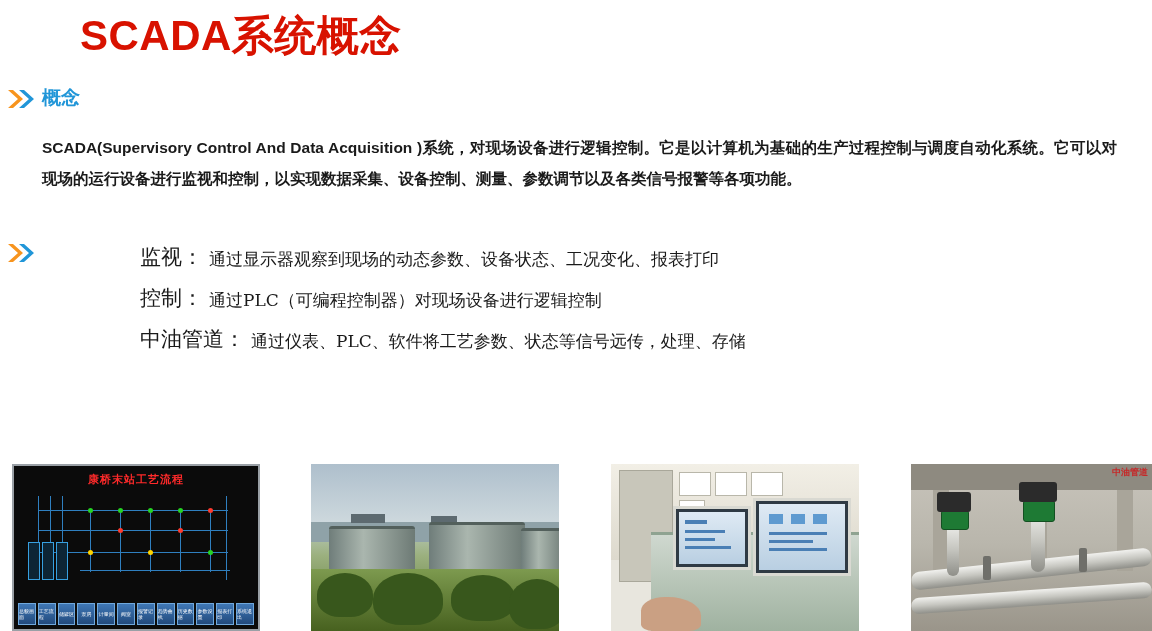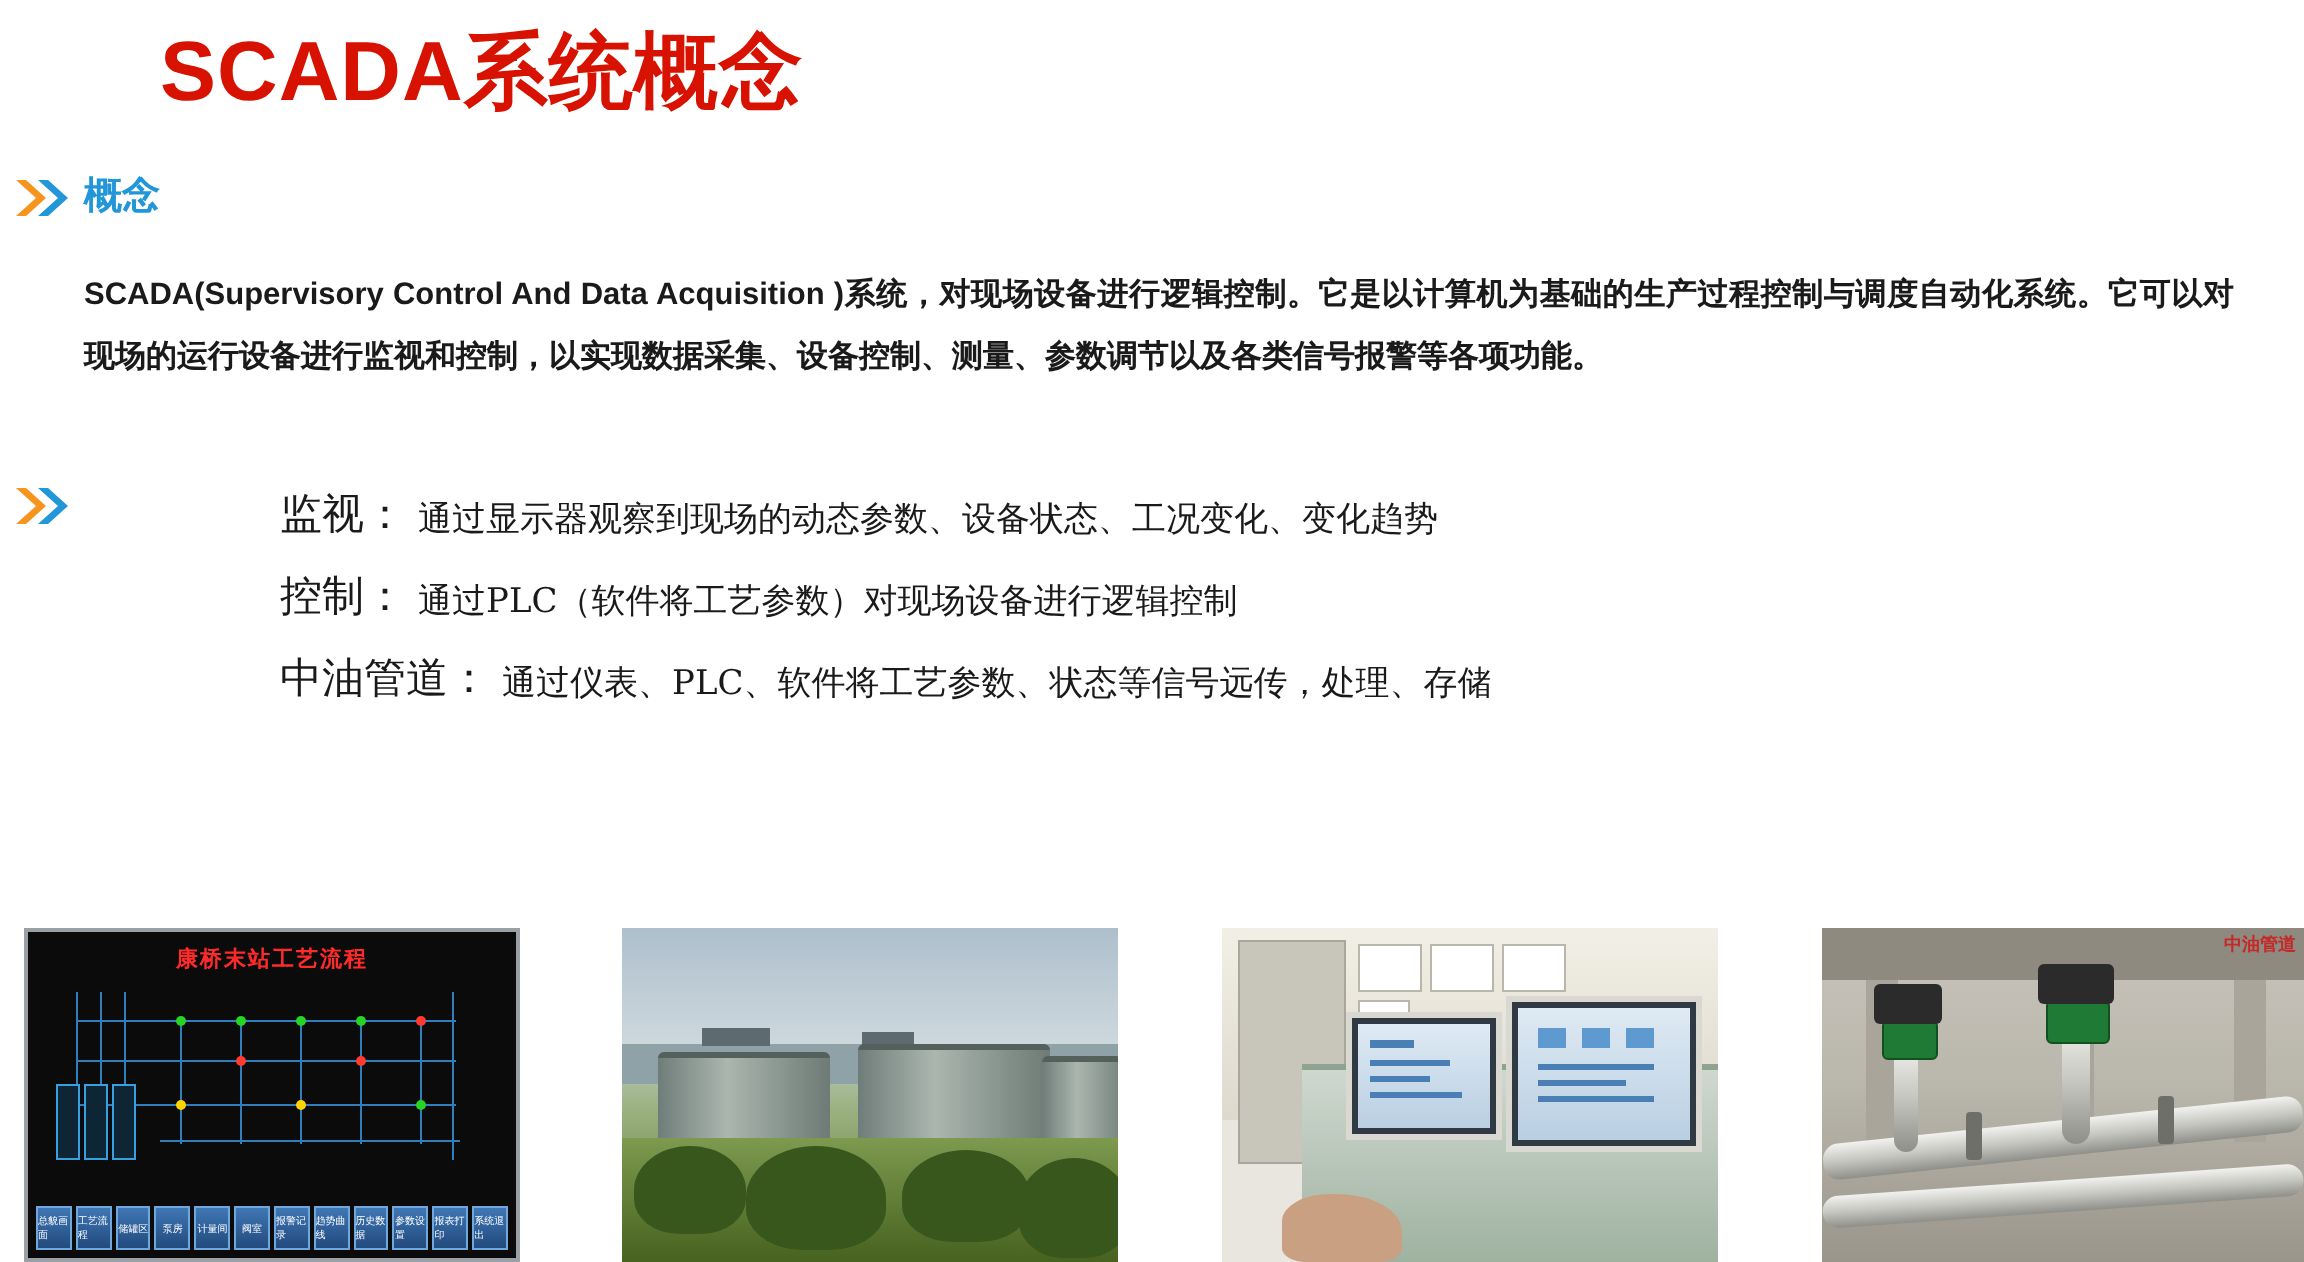--- a/index.html
+++ b/index.html
@@ -199,26 +199,26 @@
   <svg width="30" height="26" viewBox="0 0 30 26">
     <path d="M2 4 L12 13 L2 22 L7 22 L17 13 L7 4 Z" fill="#f7941e"></path>
     <path d="M13 4 L23 13 L13 22 L18 22 L28 13 L18 4 Z" fill="#2196d8"></path>
   </svg>
 </span>
 
 <div class="def-list">
   <div class="def-row">
     <span class="def-term">监视</span>
     <span class="def-colon">：</span>
-    <span class="def-desc">通过显示器观察到现场的动态参数、设备状态、工况变化、变化趋势</span>
+    <span class="def-desc">通过显示器观察到现场的动态参数、设备状态、工况变化、报表打印</span>
   </div>
   <div class="def-row">
     <span class="def-term">控制</span>
     <span class="def-colon">：</span>
-    <span class="def-desc">通过PLC（软件将工艺参数）对现场设备进行逻辑控制</span>
+    <span class="def-desc">通过PLC（可编程控制器）对现场设备进行逻辑控制</span>
   </div>
   <div class="def-row">
     <span class="def-term">中油管道</span>
     <span class="def-colon">：</span>
     <span class="def-desc">通过仪表、PLC、软件将工艺参数、状态等信号远传，处理、存储</span>
   </div>
 </div>
 
 <div class="image-strip">
 

